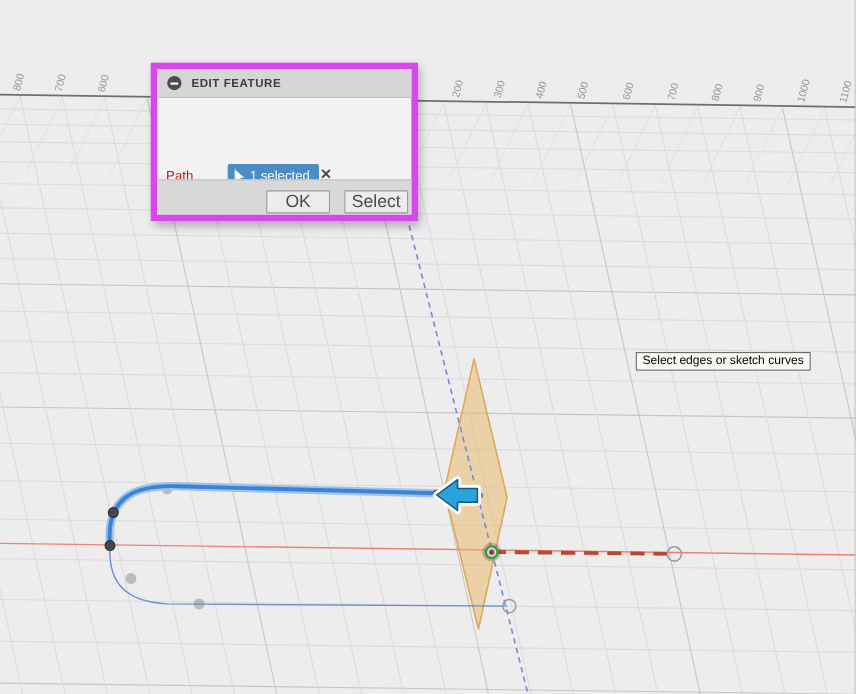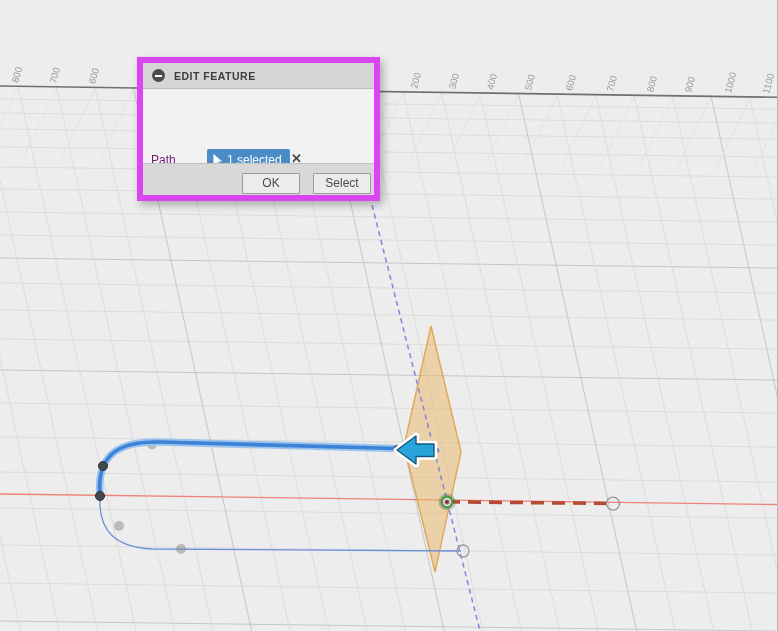--- a/index.html
+++ b/index.html
@@ -9,31 +9,31 @@
   .tick-label{font-family:"Liberation Sans",sans-serif;font-size:9.5px;fill:var(--ruler-text,#999);}
   
   .dialog{position:absolute;left:137px;top:57px;width:243px;height:144px;background:var(--dialog-bg,#f2f2f2);
     border:6px solid #d946ef;box-shadow:3px 4px 8px rgba(0,0,0,.28);box-sizing:border-box;}
   .dialog-header{height:25px;background:var(--dialog-header-bg,#d5d5d5);border-bottom:1px solid #bdbdbd;
     display:flex;align-items:center;cursor:move;}
   .collapse-btn{width:13px;height:13px;border-radius:50%;background:#4c4c4c;margin-left:9px;position:relative;cursor:pointer;}
   .collapse-btn::after{content:"";position:absolute;left:3px;top:5.5px;width:7px;height:2px;background:#fff;}
   .dialog-title{margin-left:9px;font-size:10.5px;font-weight:700;letter-spacing:.5px;color:#3d3d3d;}
   .row{position:absolute;left:0;width:100%;}
-  .row-label{position:absolute;left:8px;font-size:12px;color:#701a75;}
+  .row-label{position:absolute;left:8px;font-size:12px;color:#b91c1c;}
   .chip{position:absolute;left:64px;top:0;height:21px;padding:0 8px 0 5px;background:var(--chip-bg,#4b8cc6);
     border-radius:2px;display:flex;align-items:center;gap:4px;color:#fff;font-size:12px;cursor:pointer;}
   .clear-x{position:absolute;left:148px;top:2px;font-size:13px;font-weight:700;color:#4a4a4a;cursor:pointer;}
   .dist-input{position:absolute;left:69px;top:0;width:150px;height:21px;border:1px solid #1c1c1c;background:#fff;
     font-family:"Liberation Sans",sans-serif;font-size:12px;color:#111;padding:0 0 0 4px;box-sizing:border-box;}
   .dist-caret{position:absolute;left:224px;top:5px;font-size:8px;color:#222;cursor:pointer;}
   .dialog-footer{position:absolute;left:0;bottom:0;width:100%;height:32px;background:var(--dialog-footer-bg,#d8d8d8);
     border-top:1px solid #c0c0c0;box-sizing:border-box;}
   .btn{position:absolute;top:9px;width:58px;height:21px;background:#ececec;border:1px solid #9b9b9b;
-    font-family:"Liberation Sans",sans-serif;font-size:12px;color:#4a4a4a;text-align:center;line-height:19px;cursor:pointer;border-radius:1px;box-sizing:border-box;}
+    font-family:"Liberation Sans",sans-serif;font-size:16px;color:#4a4a4a;text-align:center;line-height:19px;cursor:pointer;border-radius:1px;box-sizing:border-box;}
   .btn-ok{left:99px;}
   .btn-cancel{left:170px;}
   
   .tooltip{position:absolute;left:578px;top:320px;background:#f8f8f5;border:1px solid #6b6b6b;
     font-size:11px;color:#000;padding:1px 5px 2px 5px;white-space:nowrap;}
   .edge-right{position:absolute;right:0;top:0;width:1px;height:100%;background:#b5b5b5;}
 </style>
 </head>
 <body>
 
@@ -185,15 +185,16 @@
       <span class="row-label" style="top:4px;">Distance</span>
       <input class="dist-input" type="text" value="0.00" style="">
       <span class="dist-caret">▼</span>
     </div>
     <div class="dialog-footer">
       <div class="btn btn-ok">OK</div>
       <div class="btn btn-cancel">Select</div>
     </div>
   </div>
 
+  <div class="tooltip">Select edges or sketch curves</div>
 
   <div class="edge-right"></div>
 </div>
 
 </body></html>

